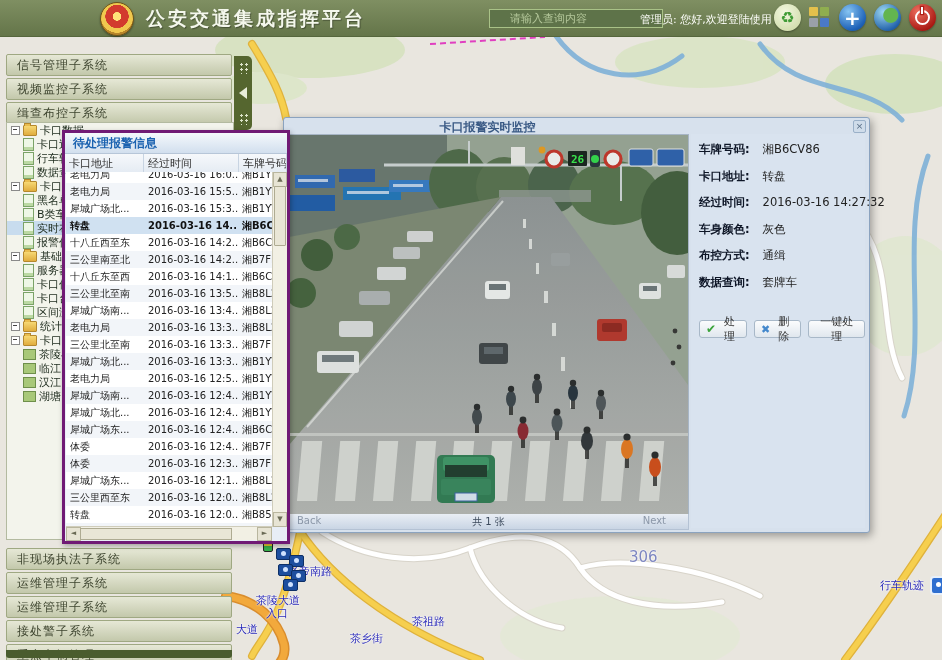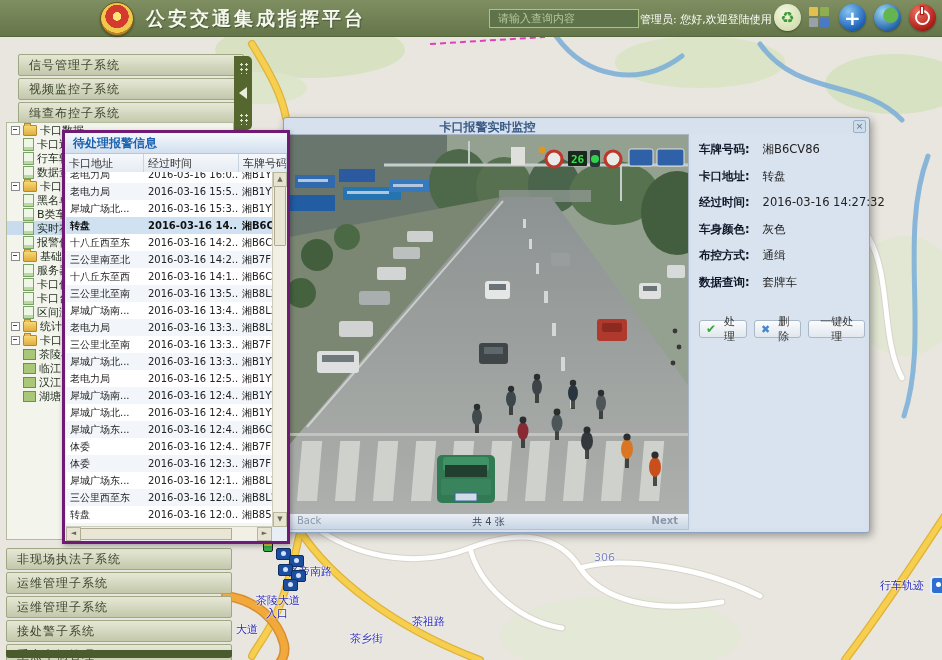--- a/index.html
+++ b/index.html
@@ -8,21 +8,21 @@
   
   .hdr{position:absolute;left:0;top:0;width:942px;height:36px;z-index:10;
        background:linear-gradient(#7f8f62,#647549);display:flex;align-items:center;
        border-bottom:1px solid #55663c;}
   .emblem{position:absolute;left:100px;top:2px;width:32px;height:32px;border-radius:50%;
           background:radial-gradient(circle at 50% 42%,#ffe27a 0 17%,#d23b2e 18% 47%,#f0c84e 48% 66%,#b8862a 67% 86%,#8a6a1f 87% 100%);
           border:1px solid #6d5418;box-shadow:0 1px 2px rgba(0,0,0,.4);}
   .apptitle{position:absolute;left:146px;top:6px;font-size:19px;font-weight:bold;color:#f4f7ec;
             letter-spacing:3px;text-shadow:1px 1px 1px rgba(0,0,0,.35);font-family:Liberation Mono, monospace;}
   .hsearch{position:absolute;left:489px;top:9px;width:132px;height:15px;background:#5e7349;
-           border:1px solid #a9c287;color:#dce8c6;font-size:11px;padding:1px 8px;outline:none;
+           border:1px solid #a9c287;color:#dce8c6;font-size:11px;padding:1px 20px;outline:none;
            font-family:"DejaVu Sans",sans-serif;}
   .hsearch::placeholder{color:#b4c79a;}
   .hwelcome{position:absolute;left:640px;top:12px;font-size:11px;color:#fcfdf8;}
   .hicons{position:absolute;right:6px;top:4px;display:flex;gap:8px;align-items:center;}
   .hicon{width:27px;height:27px;border-radius:50%;display:flex;align-items:center;justify-content:center;
          font-size:16px;box-shadow:0 1px 2px rgba(0,0,0,.35);cursor:pointer;}
   .hi-recycle{background:radial-gradient(circle at 40% 32%,#f2f7df,#c9d6a0);color:#3f9b35;font-weight:bold;}
   .hi-grid{width:22px;height:22px;border-radius:3px;box-shadow:none;display:grid;
            grid-template-columns:9px 9px;grid-template-rows:9px 9px;gap:2px;background:transparent;}
   .hi-grid span{border-radius:1px;}
@@ -34,36 +34,36 @@
   .hi-globe{background:radial-gradient(circle at 62% 42%,#63b54f 0 7px,rgba(0,0,0,0) 8px),
             radial-gradient(circle at 35% 30%,#9ed9f2,#1f5fa8 75%,#123d74);}
   .hi-power{background:radial-gradient(circle at 35% 28%,#ee7060,#a81812 75%,#6e0d08);position:relative;}
   .pwr-ring{width:11px;height:11px;border:2px solid #fff;border-radius:50%;display:block;position:relative;}
   .pwr-ring:after{content:"";position:absolute;left:3.5px;top:-5px;width:2px;height:7px;background:#fff;
                   box-shadow:0 0 0 1.2px rgba(168,24,18,.9);}
   
   #map{position:absolute;left:0;top:36px;width:942px;height:624px;z-index:1;}
   .map-label{position:absolute;z-index:2;font-size:11px;color:#2a2ab8;white-space:nowrap;
              text-shadow:0 0 2px #fff,0 0 2px #fff;transform:translate(0,-50%);}
-  .map-label.small{font-size:11px;color:#7d86c0;}
+  .map-label.small{font-size:15px;color:#7d86c0;margin-left:35px;}
   .mi-camera{position:absolute;z-index:2;width:13px;height:10px;background:#1d4e9e;border:1px solid #0d2f66;
              border-radius:2px;}
   .mi-camera:after{content:"";position:absolute;left:4px;top:2px;width:5px;height:5px;border-radius:50%;
                    background:#cfe2ff;}
   .mi-traffic-light{position:absolute;z-index:2;width:8px;height:16px;border:1px solid #222;border-radius:2px;
              background:linear-gradient(#d33226 0 33%,#e4c22e 33% 66%,#35b14a 66%);}
   .mi-shield{position:absolute;z-index:2;width:15px;height:15px;background:#2f6fd0;border:2px solid #e8f0fb;
              border-radius:4px;}
   .mi-shield:after{content:"";position:absolute;left:4px;top:4px;width:5px;height:5px;border-radius:50%;background:#fff;}
   
   .sidebar{position:absolute;left:6px;top:54px;width:228px;height:604px;z-index:3;}
   .acc-item{height:20px;line-height:20px;margin-bottom:2px;padding-left:10px;font-size:12px;
             letter-spacing:1px;color:#3d442e;cursor:pointer;
             background:linear-gradient(#e6e8d6,#c3c8ab);border:1px solid #9fa882;border-radius:2px;}
-  .acc-top{position:absolute;left:12px;top:0;width:226px;}
+  .acc-top{position:absolute;left:0;top:0;width:226px;}
   .acc-bottom{position:absolute;left:0;top:494px;width:226px;}
   .tree-panel{position:absolute;left:0;top:68px;width:226px;height:416px;background:#f3f4ec;
               border:1px solid #b3baa0;overflow:hidden;}
   .tree-row{display:flex;align-items:center;height:14px;font-size:11px;color:#1c2a1c;white-space:nowrap;cursor:pointer;width:max-content;padding-right:6px;}
   .tree-row.sel{background:#c8dcee;}
   .exp{width:7px;height:7px;border:1px solid #8a8a8a;background:#fff;margin:0 3px 0 0;position:relative;flex:none;}
   .exp:after{content:"";position:absolute;left:1px;top:2.5px;width:3.5px;height:1px;background:#444;}
   .ti-folder{width:12px;height:9px;background:linear-gradient(#f7d873,#e0ad3e);border:1px solid #b5882e;
              border-radius:1px;margin-right:3px;flex:none;position:relative;}
   .ti-folder:before{content:"";position:absolute;left:0;top:-3px;width:5px;height:2px;background:#e9bd4e;border:1px solid #b5882e;border-bottom:none;}
@@ -115,21 +115,21 @@
   .m-close{position:absolute;right:3px;top:2px;width:13px;height:13px;background:#cfdcea;
            border:1px solid #9ab0c8;border-radius:2px;font-size:9px;line-height:11px;text-align:center;
            color:#566c84;cursor:pointer;padding:0;font-family:"DejaVu Sans",sans-serif;}
   .m-video{position:absolute;left:4px;top:16px;width:399px;height:379px;background:#8a968a;
            border:1px solid #a7b5c5;overflow:hidden;}
   .m-video svg{display:block;}
   .m-pager{position:absolute;left:4px;top:396px;width:399px;height:15px;
            background:linear-gradient(#e9eef5,#c9d5e4);border:1px solid #b4c2d4;border-top:none;
            font-size:10px;color:#8b97a8;}
   .pg-back{position:absolute;left:8px;top:1px;cursor:pointer;}
-  .pg-next{position:absolute;right:10px;top:1px;cursor:pointer;font-weight:bold;}
+  .pg-next{position:absolute;right:22px;top:1px;cursor:pointer;}
   .pg-count{position:absolute;left:0;right:0;top:1px;text-align:center;color:#3c4a5c;}
   .m-side{position:absolute;left:407px;top:16px;right:4px;bottom:4px;background:#d9e3ef;padding:8px 0 0 8px;}
   .d-line{font-size:11.5px;margin-bottom:11.5px;color:#222;white-space:nowrap;}
   .d-line b{color:#0d1526;margin-right:13px;}
   .m-btns{position:absolute;left:8px;top:186px;display:flex;gap:7px;}
   .mbtn{display:inline-flex;align-items:center;gap:3px;height:18px;padding:0 6px;font-size:11px;color:#333;
         background:linear-gradient(#fbfcfd,#e0e7ee);border:1px solid #a8b8c8;border-radius:3px;cursor:pointer;
         font-family:"DejaVu Sans",sans-serif;}
   .ic-check{color:#3aa33a;font-size:12px;font-weight:bold;}
   .ic-x{color:#4488cc;font-size:11px;font-weight:bold;}
@@ -627,21 +627,21 @@
         <circle cx="306" cy="24" r="4" fill="#2fd84a"></circle>
         <circle cx="324" cy="24" r="8" fill="#f3f4f2" stroke="#c33227" stroke-width="3.2"></circle>
         <rect x="340" y="14" width="24" height="17" rx="2" fill="#2a5fae" stroke="#e8e8e8"></rect>
         <rect x="368" y="14" width="27" height="17" rx="2" fill="#2a5fae" stroke="#e8e8e8"></rect>
         <rect width="399" height="379" fill="#72855e" opacity=".07"></rect>
       </svg>
     </div>
 
     <div class="m-pager">
       <span class="pg-back">Back</span>
-      <span class="pg-count">共 4 张</span>
+      <span class="pg-count">共 1 张</span>
       <span class="pg-next">Next</span>
     </div>
 
     <div class="m-side">
       <div class="d-line"><b>车牌号码:</b><span>湘B6CV86</span></div>
       <div class="d-line"><b>卡口地址:</b><span>转盘</span></div>
       <div class="d-line"><b>经过时间:</b><span>2016-03-16 14:27:32</span></div>
       <div class="d-line"><b>车身颜色:</b><span>灰色</span></div>
       <div class="d-line"><b>布控方式:</b><span>通缉</span></div>
       <div class="d-line"><b>数据查询:</b><span>套牌车</span></div>

